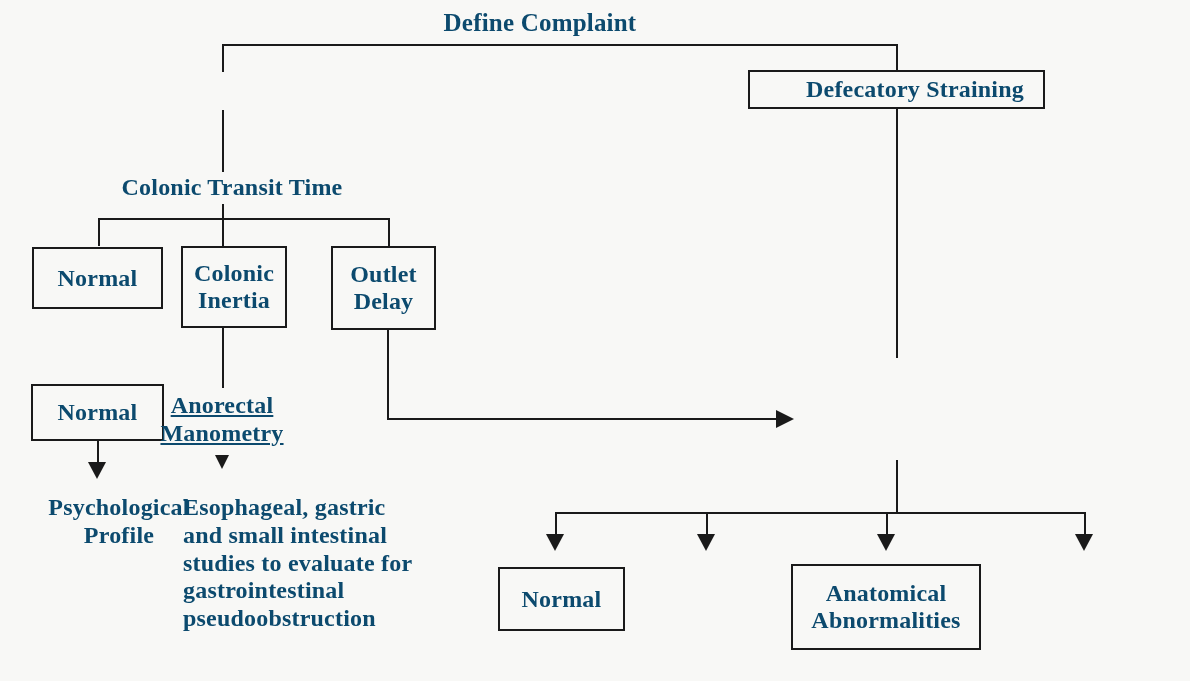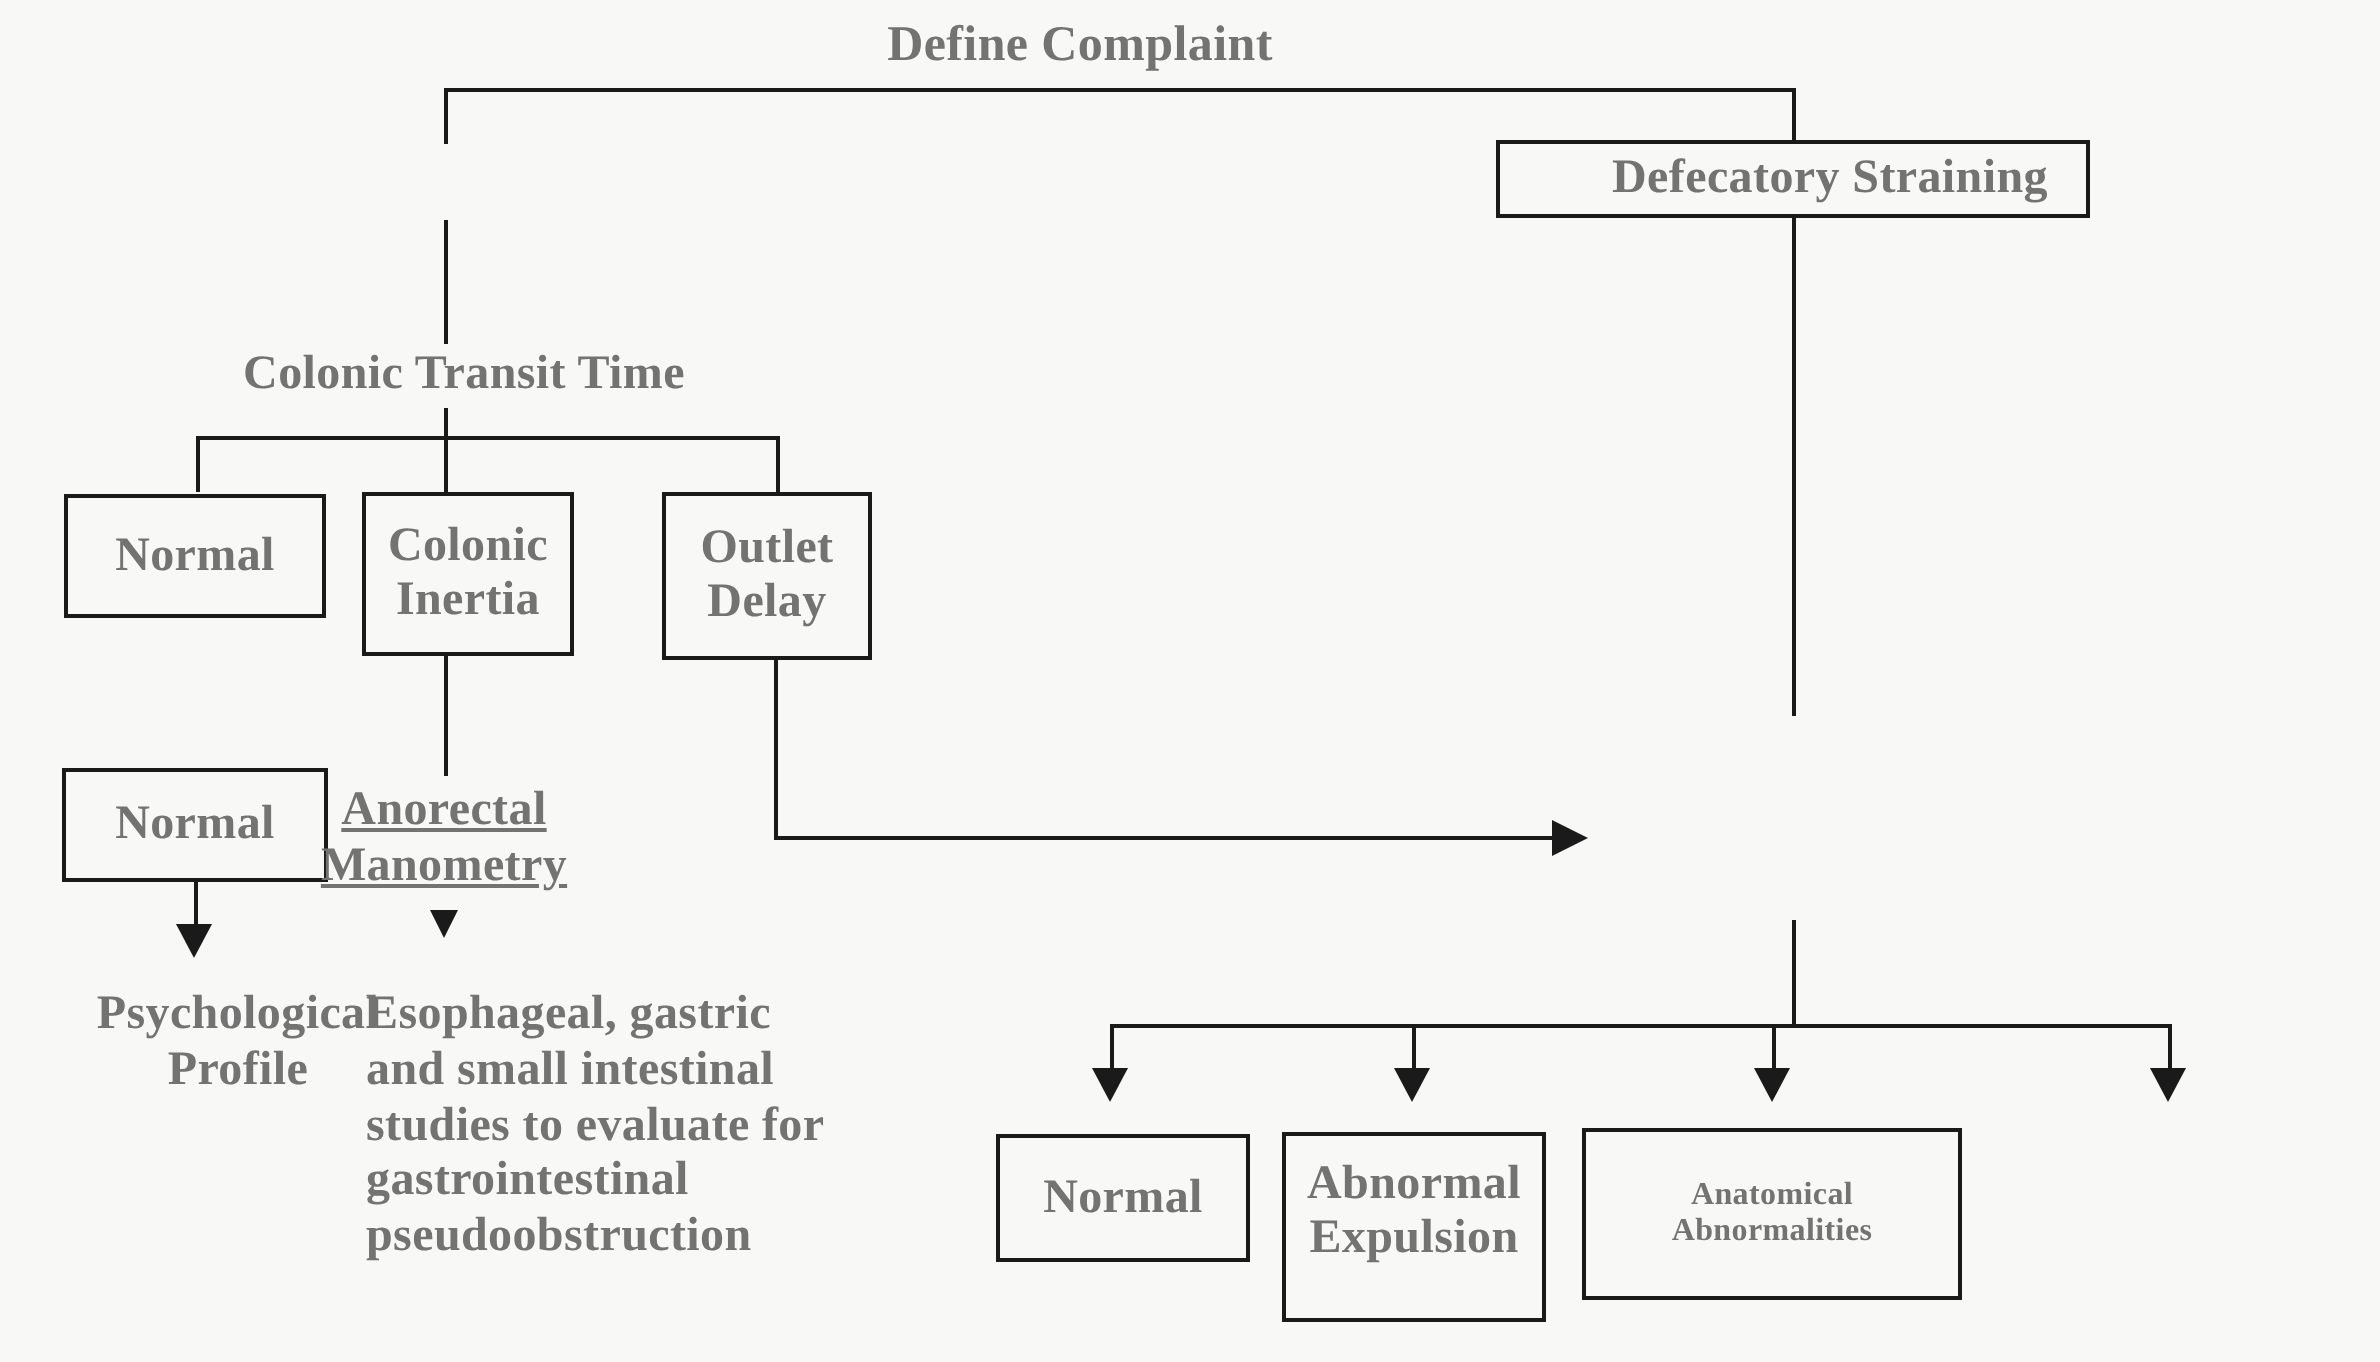--- a/index.html
+++ b/index.html
@@ -7,21 +7,21 @@
     padding: 0;
     background: #ffffff;
   }
   #canvas {
     position: relative;
     width: 1190px;
     height: 681px;
     background: #f8f8f6;
     overflow: hidden;
     font-family: "Liberation Serif", "DejaVu Serif", serif;
-    color: #737373;
+    color: #0c4a6e;
   }
   
   .node-box {
     position: absolute;
     box-sizing: border-box;
     border: 2px solid #1a1a1a;
     background: transparent;
     display: flex;
     align-items: center;
     justify-content: center;
@@ -157,24 +157,20 @@
   <div class="vline" style="left:886px; top:512px; height:26px;"></div>
   <div class="arrow-down" style="left:877px; top:534px;"></div>
 
   <div class="vline" style="left:1084px; top:512px; height:26px;"></div>
   <div class="arrow-down" style="left:1075px; top:534px;"></div>
 
   <div class="node-box" style="left:498px; top:567px; width:127px; height:64px; font-size:24px;">
     <span>Normal</span>
   </div>
 
-  <div class="node-box" style="left:641px; top:566px; width:132px; height:95px; font-size:24px; white-space:pre-line;">
-    <span style="white-space:pre-line; position:relative; top:-8px;">Abnormal
-Expulsion</span>
-  </div>
 
-  <div class="node-box" style="left:791px; top:564px; width:190px; height:86px; font-size:16px; white-space:pre-line;">
+  <div class="node-box" style="left:791px; top:564px; width:190px; height:86px; font-size:24px; white-space:pre-line;">
     <span style="white-space:pre-line;">Anatomical
 Abnormalities</span>
   </div>
 
 
 </div>
 
 </body></html>

